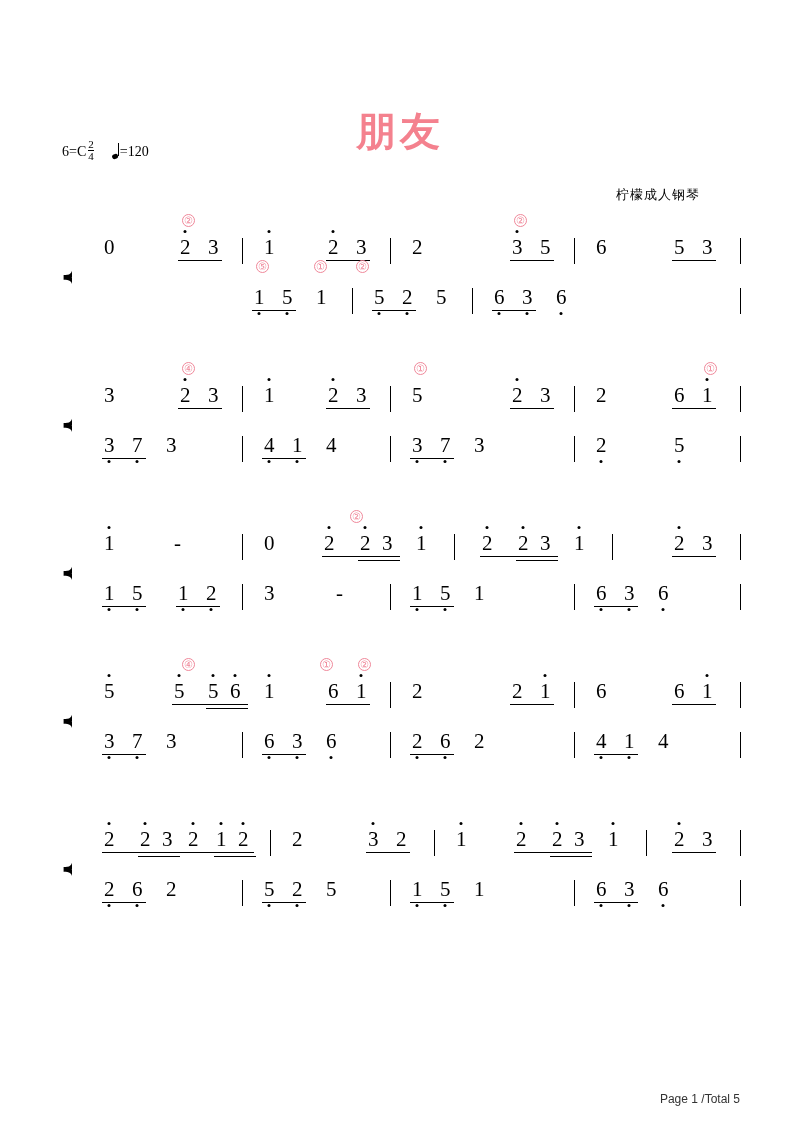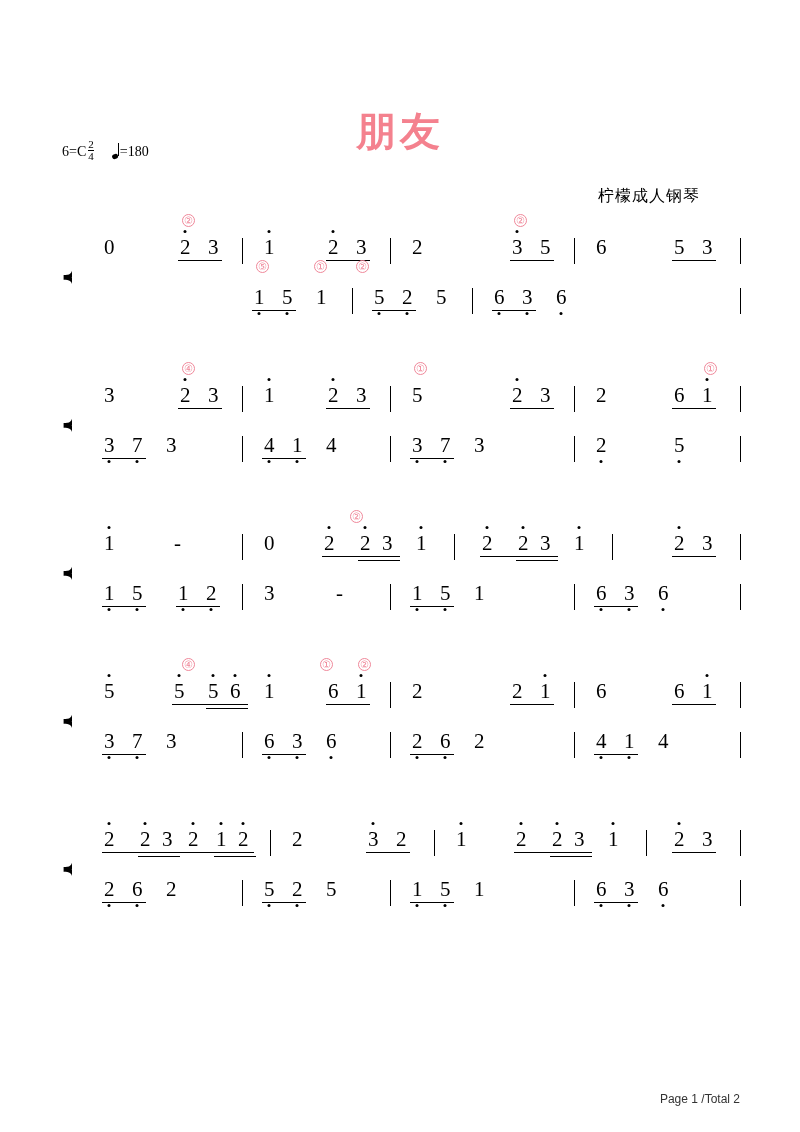--- a/index.html
+++ b/index.html
@@ -71,21 +71,21 @@
     content: "";
     position: absolute;
     right: 0; bottom: 3px;
     width: 1.2px; height: 13px;
     background: #000;
   }
   .composer {
     position: absolute;
     right: 100px;
     top: 186px;
-    font-size: 16px;
+    font-size: 13px;
     font-family: "Liberation Sans", sans-serif;
     letter-spacing: 1px;
   }
   .footer {
     position: absolute;
     right: 60px;
     bottom: 26px;
     font-size: 12px;
     font-family: "Liberation Sans", sans-serif;
     color: #333;
@@ -185,26 +185,26 @@
 <div class="title">朋友</div>
 
 <div class="keysig">
   <span>6=C</span>
     <span class="frac">
       <span class="num">2</span>
       <span class="den">4</span>
     </span>
   <span class="tempo">
       <span class="qnote"></span>
-      <span>=180</span>
+      <span>=120</span>
     </span>
 </div>
 
 <div class="composer">柠檬成人钢琴</div>
-<div class="footer">Page 1 /Total 2</div>
+<div class="footer">Page 1 /Total 5</div>
 
 <div class="system" style="top:230px;">
   <div class="brace">
       <span>{</span>
     </div>
 
   <div class="staffline top">
     <div class="cell" style="left:26px;"><span class="note"><span>0</span></span></div>
 
     <div class="finger" style="left:104px; top:-22px;">②</div>

